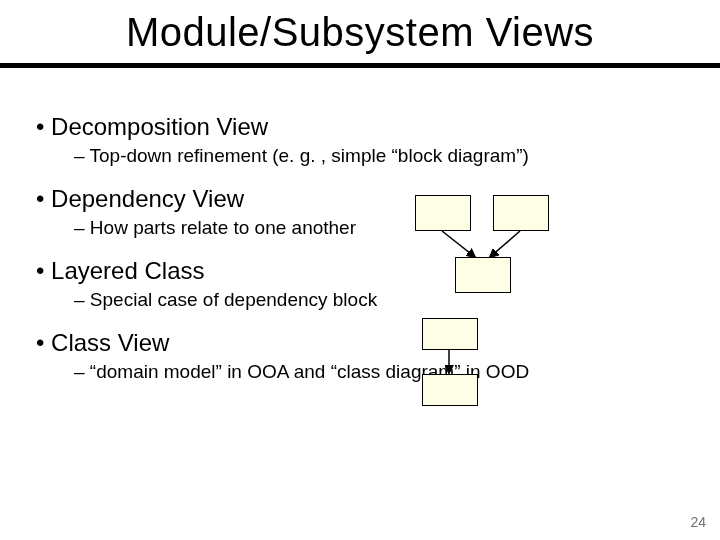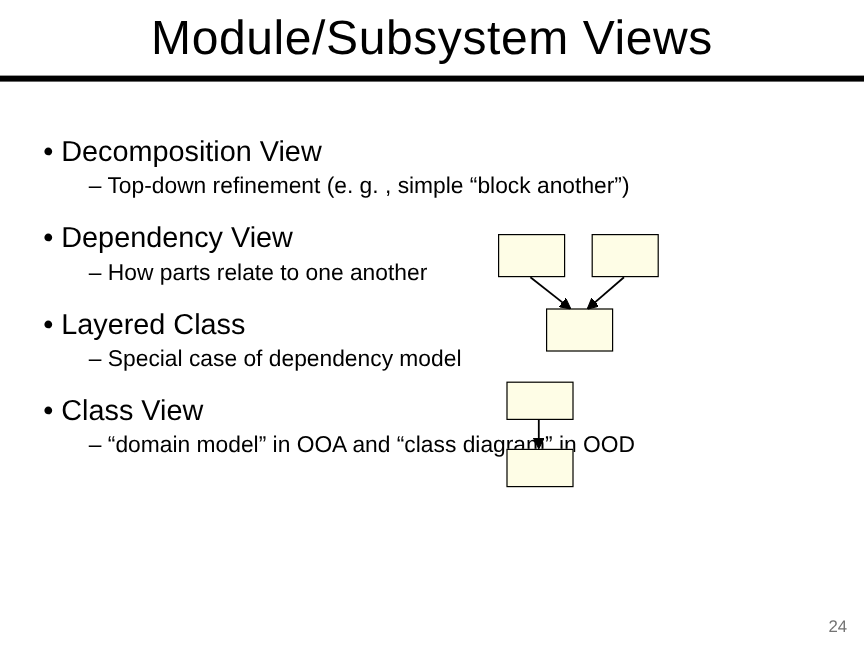--- a/index.html
+++ b/index.html
@@ -109,27 +109,27 @@
 </head>
 <body>
 
 <div class="slide">
 
   <div class="title">Module/Subsystem Views</div>
   <div class="rule"></div>
 
   <div class="content">
     <div class="l1">Decomposition View</div>
-    <div class="l2">Top-down refinement (e. g. , simple “block another”)</div>
+    <div class="l2">Top-down refinement (e. g. , simple “block diagram”)</div>
 
     <div class="l1">Dependency View</div>
     <div class="l2">How parts relate to one another</div>
 
     <div class="l1">Layered Class</div>
-    <div class="l2">Special case of dependency model</div>
+    <div class="l2">Special case of dependency block</div>
 
     <div class="l1">Class View</div>
     <div class="l2">“domain model” in OOA and “class diagram” in OOD</div>
   </div>
 
   <div class="dep-diagram">
     <div class="dep-box dep-b1"></div>
     <div class="dep-box dep-b2"></div>
     <div class="dep-box dep-b3"></div>
     <svg class="dep-arrow" width="180" height="120" viewBox="0 0 180 120">

